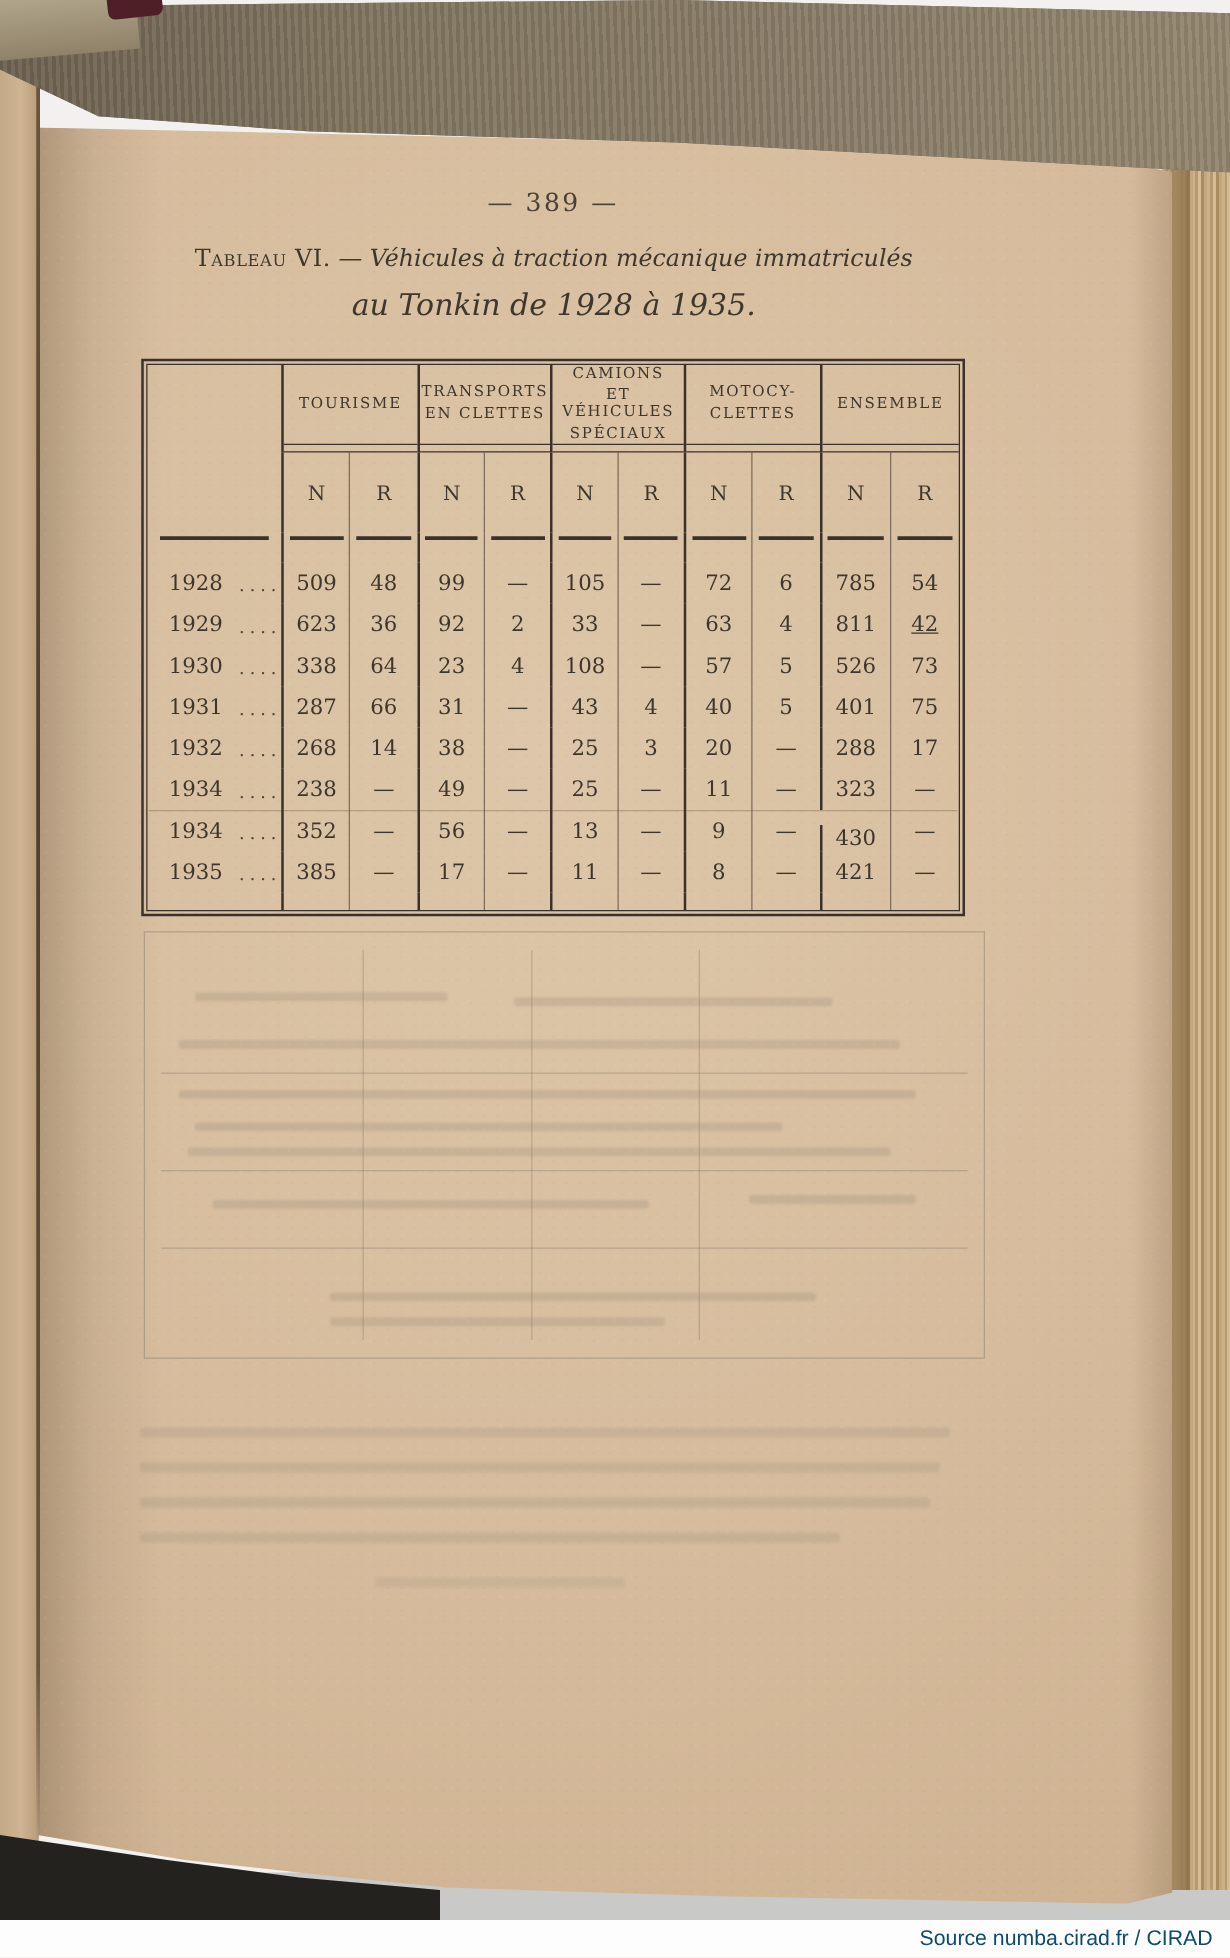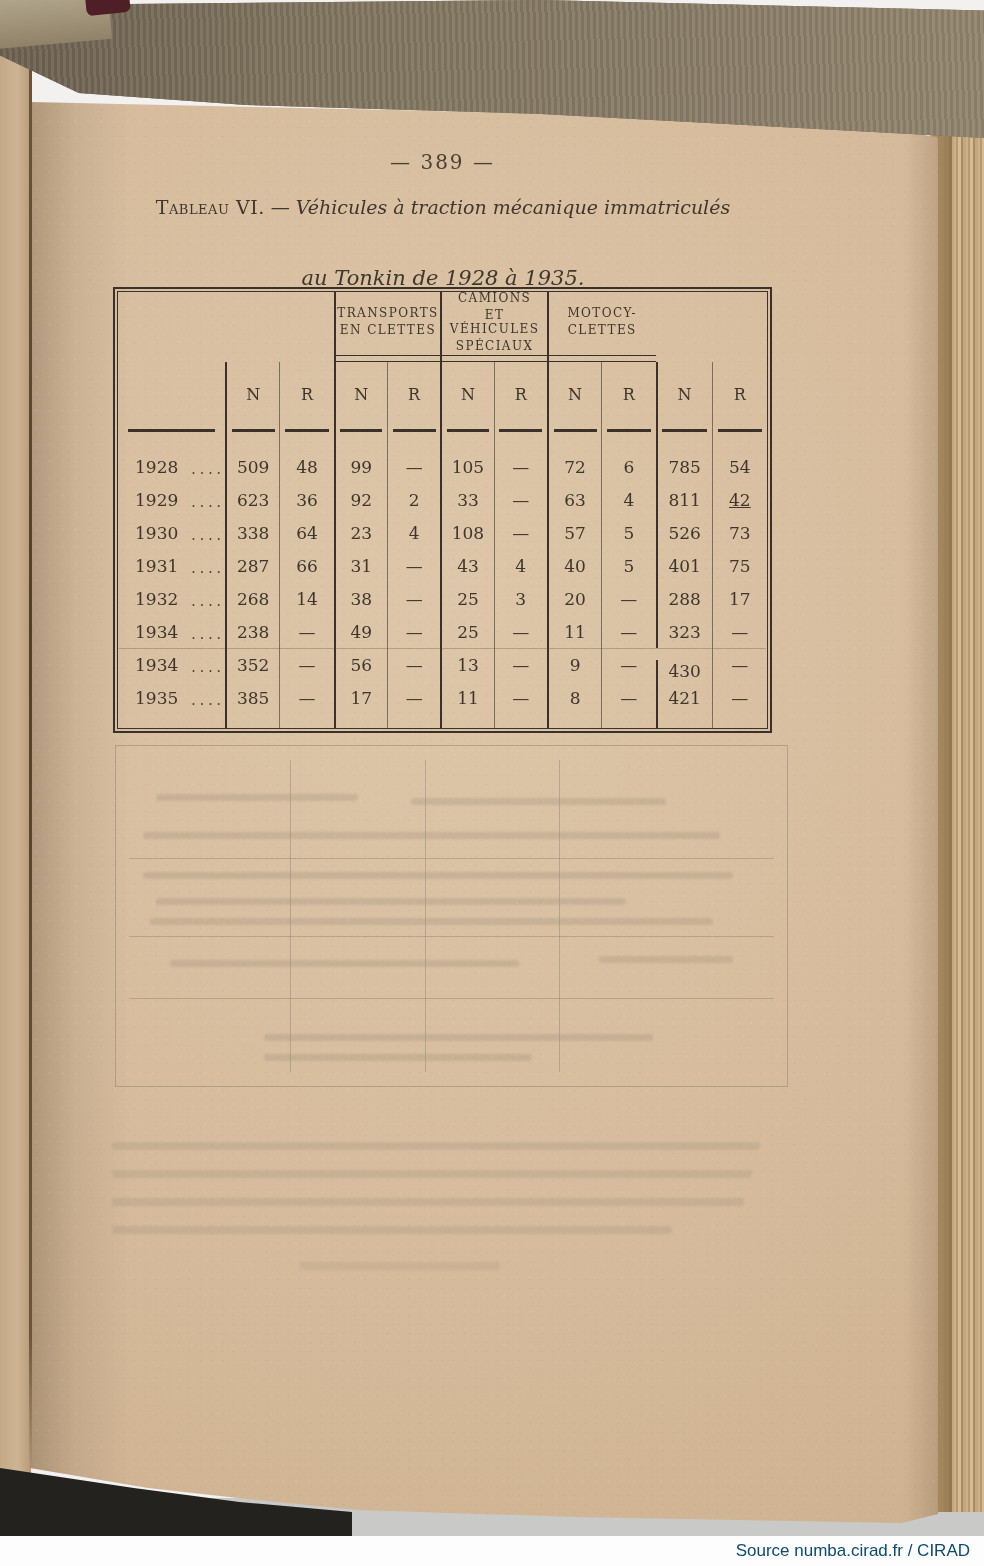--- a/index.html
+++ b/index.html
@@ -56,21 +56,21 @@
     border-radius:0 0 6px 6px;transform:rotate(-6deg);}
 
   
   .page-number{position:absolute;left:113px;top:150px;width:659px;text-align:center;
     font-size:20px;letter-spacing:2px;color:var(--ink-soft);}
   .title-line1{position:absolute;left:53px;top:196px;width:780px;text-align:center;
     font-size:19px;color:#3f372d;}
   .title-line1 .smallcaps{font-variant-caps:small-caps;letter-spacing:.5px;}
   .title-line1 .ital, .title-line2{font-style:italic;}
   .title-line2{position:absolute;left:53px;top:230px;width:780px;text-align:center;
-    font-size:21px;color:#3f372d;margin-top:36px;}
+    font-size:24px;color:#3f372d;}
 
   .table-outer{position:absolute;left:113px;top:287px;width:659px;height:446px;
     border:2px solid var(--line-heavy);padding:2px;}
   .table-inner{position:relative;width:100%;height:100%;border:1px solid var(--line-heavy);}
   .tbl-grid{display:grid;width:100%;height:100%;
     grid-template-columns:100fr 56fr 56fr 55fr 55fr 55fr 55fr 56fr 56fr 58fr 57fr;
     grid-template-rows:70px 64px 24px repeat(8,33px) 1fr;
     color:var(--ink);}
   .hdr-annees{display:flex;align-items:center;justify-content:center;
     font-size:13px;letter-spacing:1.2px;}
@@ -114,32 +114,38 @@
 <div class="headband"></div>
 
 <div class="page-number">— 389 —</div>
 <div class="title-line1"><span class="smallcaps">Tableau VI.</span>
   <span class="ital">— Véhicules à traction mécanique immatriculés</span></div>
 <div class="title-line2">au Tonkin de 1928 à 1935.</div>
 
 <div class="table-outer">
   <div class="table-inner">
     <div class="tbl-grid" id="grid">
+      <div class="hdr-group" style="grid-column:2 / span 2;grid-row:1">
+        <span>TOURISME</span>
+      </div>
       <div class="hdr-group" style="grid-column:4 / span 2;grid-row:1">
         <span>TRANSPORTS</span>
         <span>EN CLETTES</span>
       </div>
       <div class="hdr-group" style="grid-column:6 / span 2;grid-row:1">
         <span>CAMIONS</span>
         <span>ET VÉHICULES</span>
         <span>SPÉCIAUX</span>
       </div>
       <div class="hdr-group" style="grid-column:8 / span 2;grid-row:1">
         <span>MOTOCY-</span>
         <span>CLETTES</span>
+      </div>
+      <div class="hdr-group" style="grid-column:10 / span 2;grid-row:1">
+        <span>ENSEMBLE</span>
       </div>
     <div class="sub gb" style="grid-area: 2 / 2;">N</div>
         <div class="sub nr" style="grid-area: 2 / 3;">R</div>
         <div class="sub gb" style="grid-area: 2 / 4;">N</div>
         <div class="sub nr" style="grid-area: 2 / 5;">R</div>
         <div class="sub gb" style="grid-area: 2 / 6;">N</div>
         <div class="sub nr" style="grid-area: 2 / 7;">R</div>
         <div class="sub gb" style="grid-area: 2 / 8;">N</div>
         <div class="sub nr" style="grid-area: 2 / 9;">R</div>
         <div class="sub gb" style="grid-area: 2 / 10;">N</div>

